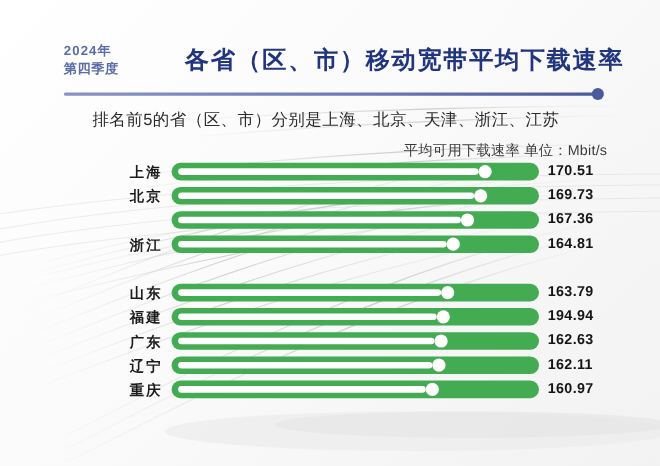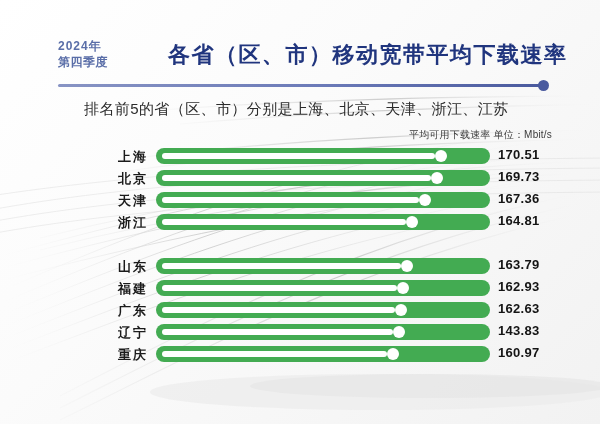--- a/index.html
+++ b/index.html
@@ -91,21 +91,21 @@
     top: 100px;
     font-size: 15px;
     color: #2b2b2b;
     letter-spacing: 0.4px;
     white-space: nowrap;
   }
   .unit-label {
     position: absolute;
     right: 48px;
     top: 128px;
-    font-size: 10px;
+    font-size: 13px;
     color: #3a3a3a;
     letter-spacing: 0.2px;
     white-space: nowrap;
     text-align: right;
   }
 
   
   .chart {
     position: absolute;
     left: 0;
@@ -243,21 +243,20 @@
       </div>
       <div class="row" style="top: 22px;">
         <div class="row-label">北京</div>
         <div class="bar-track" style="background: rgb(67, 171, 82);">
           <div class="bar-inner" style="width: 268.65px;"></div>
           <div class="bar-knob" style="left: 274.65px;"></div>
         </div>
         <div class="row-value">169.73</div>
       </div>
       <div class="row" style="top: 44px;">
-        <div class="row-label">天津</div>
         <div class="bar-track" style="background: rgb(67, 171, 82);">
           <div class="bar-inner" style="width: 256.8px;"></div>
           <div class="bar-knob" style="left: 262.8px;"></div>
         </div>
         <div class="row-value">167.36</div>
       </div>
       <div class="row" style="top: 66px;">
         <div class="row-label">浙江</div>
         <div class="bar-track" style="background: rgb(67, 171, 82);">
           <div class="bar-inner" style="width: 244.05px;"></div>
@@ -272,37 +271,37 @@
           <div class="bar-knob" style="left: 244.95px;"></div>
         </div>
         <div class="row-value">163.79</div>
       </div>
       <div class="row" style="top: 132px;">
         <div class="row-label">福建</div>
         <div class="bar-track" style="background: rgb(67, 171, 82);">
           <div class="bar-inner" style="width: 234.65px;"></div>
           <div class="bar-knob" style="left: 240.65px;"></div>
         </div>
-        <div class="row-value">162.93</div>
+        <div class="row-value">194.94</div>
       </div>
       <div class="row" style="top: 154px;">
         <div class="row-label">广东</div>
         <div class="bar-track" style="background: rgb(67, 171, 82);">
           <div class="bar-inner" style="width: 233.15px;"></div>
           <div class="bar-knob" style="left: 239.15px;"></div>
         </div>
         <div class="row-value">162.63</div>
       </div>
       <div class="row" style="top: 176px;">
         <div class="row-label">辽宁</div>
         <div class="bar-track" style="background: rgb(67, 171, 82);">
           <div class="bar-inner" style="width: 230.55px;"></div>
           <div class="bar-knob" style="left: 236.55px;"></div>
         </div>
-        <div class="row-value">143.83</div>
+        <div class="row-value">162.11</div>
       </div>
       <div class="row" style="top: 198px;">
         <div class="row-label">重庆</div>
         <div class="bar-track" style="background: rgb(67, 171, 82);">
           <div class="bar-inner" style="width: 224.85px;"></div>
           <div class="bar-knob" style="left: 230.85px;"></div>
         </div>
         <div class="row-value">160.97</div>
       </div>
     </div>

